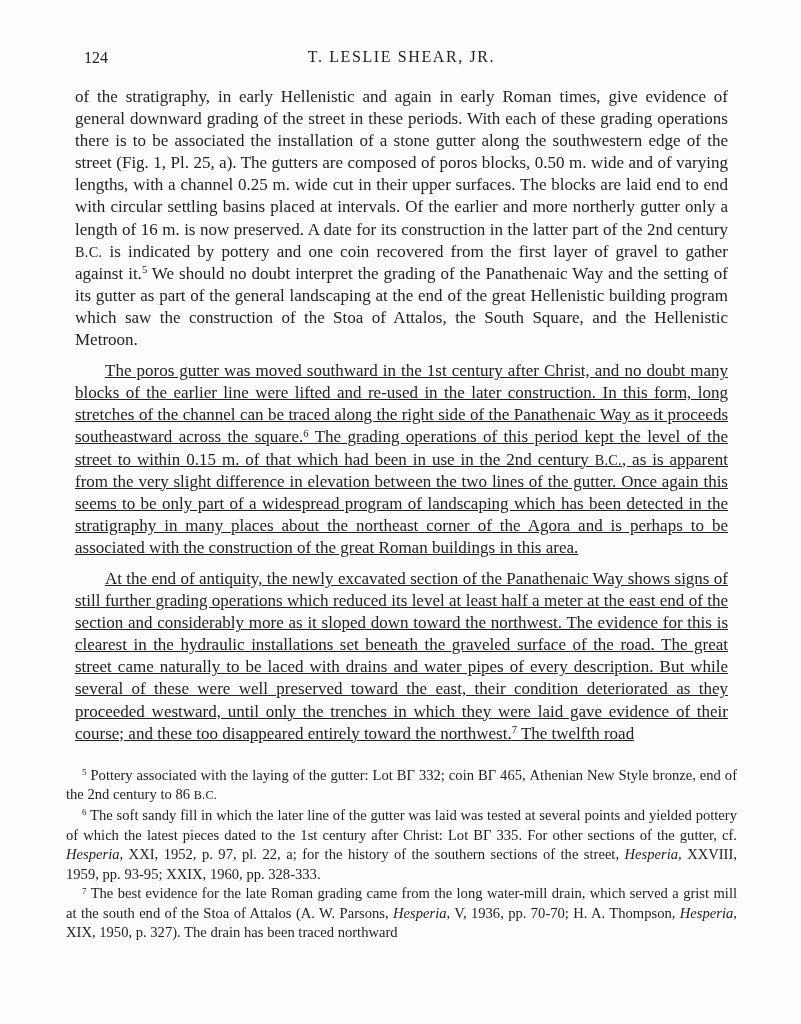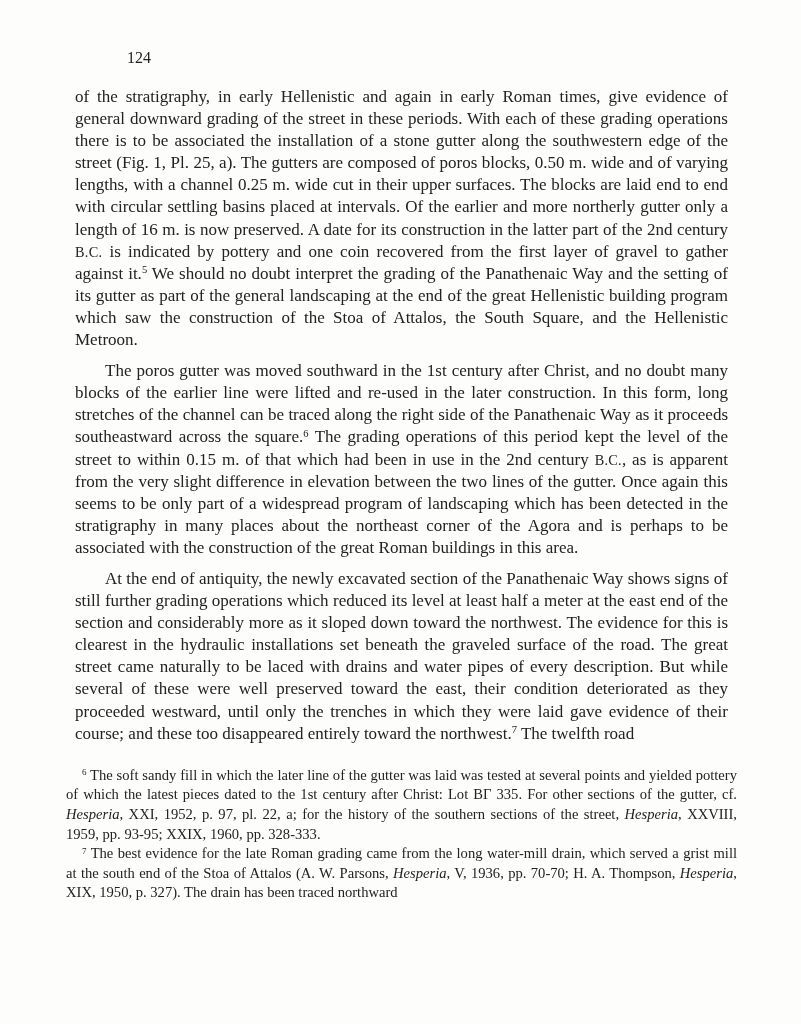--- a/index.html
+++ b/index.html
@@ -21,38 +21,38 @@
   .page-header {
     position: relative;
     height: 22px;
     margin-bottom: 16px;
   }
   .page-number {
     position: absolute;
     left: 18px;
     top: 1px;
     font-size: 16px;
-    margin-left: 43px;
   }
   .running-title {
     text-align: center;
     font-size: 16px;
     letter-spacing: 1.6px;
     white-space: nowrap;
   }
   .body-text {
     font-size: 17px;
     line-height: 22.1px;
     text-align: justify;
   }
   p.para {
     margin: 9px;
   }
   p.para.indent {
     text-indent: 30px;
+    text-decoration: underline;
   }
   .footnotes {
     margin-top: 21px;
     font-size: 14.6px;
     line-height: 19.6px;
     text-align: justify;
   }
   p.footnote {
     margin: 0;
     text-indent: 16px;
@@ -71,26 +71,28 @@
   i {
   }
 </style>
 </head>
 <body>
 
 <div class="page">
 
   <div class="page-header">
     <span class="page-number">124</span>
+    <div class="running-title">T. LESLIE SHEAR, JR.</div>
   </div>
 
   <div class="body-text">
     <p class="para"><span>of the stratigraphy, in early Hellenistic and again in early Roman times, give evidence of general downward grading of the street in these periods. With each of these grading operations there is to be associated the installation of a stone gutter along the southwestern edge of the street (Fig. 1, Pl. 25, a). The gutters are composed of poros blocks, 0.50 m. wide and of varying lengths, with a channel 0.25 m. wide cut in their upper surfaces. The blocks are laid end to end with circular settling basins placed at intervals. Of the earlier and more northerly gutter only a length of 16 m. is now preserved. A date for its construction in the latter part of the 2nd century </span><span class="sc">B.C.</span><span> is indicated by pottery and one coin recovered from the first layer of gravel to gather against it.</span><sup>5</sup><span> We should no doubt interpret the grading of the Panathenaic Way and the setting of its gutter as part of the general landscaping at the end of the great Hellenistic building program which saw the construction of the Stoa of Attalos, the South Square, and the Hellenistic Metroon.</span></p>
     <p class="para indent"><span>The poros gutter was moved southward in the 1st century after Christ, and no doubt many blocks of the earlier line were lifted and re-used in the later construction. In this form, long stretches of the channel can be traced along the right side of the Panathenaic Way as it proceeds southeastward across the square.</span><sup>6</sup><span> The grading operations of this period kept the level of the street to within 0.15 m. of that which had been in use in the 2nd century </span><span class="sc">B.C.</span><span>, as is apparent from the very slight difference in elevation between the two lines of the gutter. Once again this seems to be only part of a widespread program of landscaping which has been detected in the stratigraphy in many places about the northeast corner of the Agora and is perhaps to be associated with the construction of the great Roman buildings in this area.</span></p>
     <p class="para indent"><span>At the end of antiquity, the newly excavated section of the Panathenaic Way shows signs of still further grading operations which reduced its level at least half a meter at the east end of the section and considerably more as it sloped down toward the northwest. The evidence for this is clearest in the hydraulic installations set beneath the graveled surface of the road. The great street came naturally to be laced with drains and water pipes of every description. But while several of these were well preserved toward the east, their condition deteriorated as they proceeded westward, until only the trenches in which they were laid gave evidence of their course; and these too disappeared entirely toward the northwest.</span><sup>7</sup><span> The twelfth road</span></p>
   </div>
 
   <div class="footnotes">
+    <p class="footnote"><sup>5</sup><span><span> Pottery associated with the laying of the gutter: Lot ΒΓ 332; coin ΒΓ 465, Athenian New Style bronze, end of the 2nd century to 86 </span><span class="sc">B.C.</span></span></p>
     <p class="footnote"><sup>6</sup><span><span> The soft sandy fill in which the later line of the gutter was laid was tested at several points and yielded pottery of which the latest pieces dated to the 1st century after Christ: Lot ΒΓ 335. For other sections of the gutter, cf. </span><i>Hesperia</i><span>, XXI, 1952, p. 97, pl. 22, a; for the history of the southern sections of the street, </span><i>Hesperia</i><span>, XXVIII, 1959, pp. 93-95; XXIX, 1960, pp. 328-333.</span></span></p>
     <p class="footnote"><sup>7</sup><span><span> The best evidence for the late Roman grading came from the long water-mill drain, which served a grist mill at the south end of the Stoa of Attalos (A. W. Parsons, </span><i>Hesperia</i><span>, V, 1936, pp. 70-70; H. A. Thompson, </span><i>Hesperia</i><span>, XIX, 1950, p. 327). The drain has been traced northward</span></span></p>
   </div>
 
 </div>
 
 </body></html>

